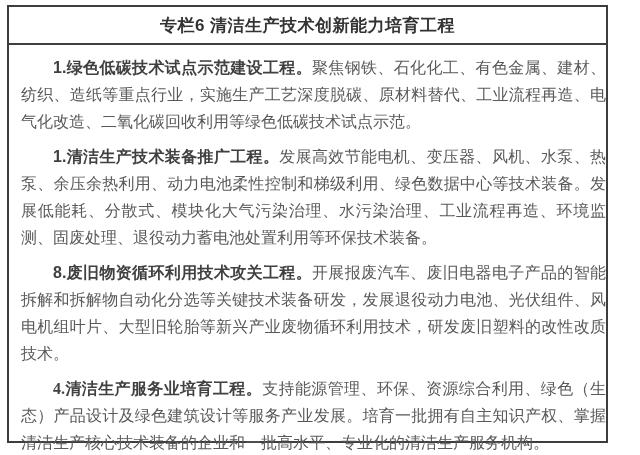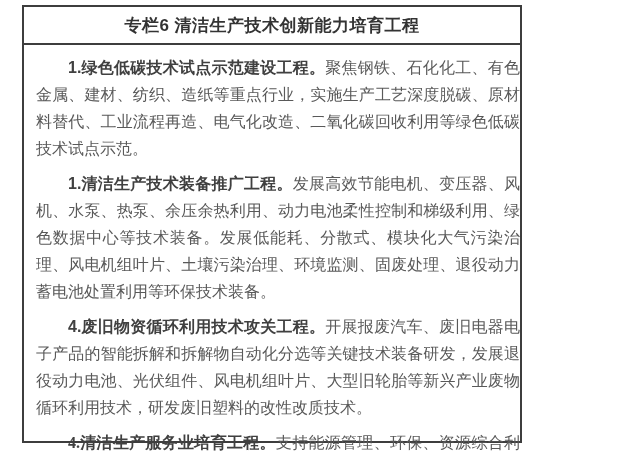--- a/index.html
+++ b/index.html
@@ -4,22 +4,22 @@
 <style>
   * { margin: 0; padding: 0; box-sizing: border-box; }
   html, body {
     width: 640px; height: 455px;
     background: #ffffff;
     font-family: "Liberation Sans", "DejaVu Sans", sans-serif;
     overflow: hidden;
   }
   .panel {
     position: absolute;
-    left: 22px; top: 5px;
-    width: 500px; height: 438px;
+    left: 7px; top: 5px;
+    width: 601px; height: 438px;
     border: 2px solid #3d3d3d;
     background: #ffffff;
   }
   .panel-title {
     height: 38px;
     line-height: 38px;
     text-align: center;
     font-size: 17px;
     font-weight: bold;
     color: #333333;
@@ -43,17 +43,17 @@
     font-weight: bold;
   }
 </style>
 </head>
 <body>
 
 <div class="panel">
   <div class="panel-title">专栏6 清洁生产技术创新能力培育工程</div>
   <div class="panel-body">
     <p><b>1.绿色低碳技术试点示范建设工程。</b><span>聚焦钢铁、石化化工、有色金属、建材、纺织、造纸等重点行业，实施生产工艺深度脱碳、原材料替代、工业流程再造、电气化改造、二氧化碳回收利用等绿色低碳技术试点示范。</span></p>
-    <p><b>1.清洁生产技术装备推广工程。</b><span>发展高效节能电机、变压器、风机、水泵、热泵、余压余热利用、动力电池柔性控制和梯级利用、绿色数据中心等技术装备。发展低能耗、分散式、模块化大气污染治理、风电机组叶片、土壤污染治理、环境监测、固废处理、退役动力蓄电池处置利用等环保技术装备。</span></p>
-    <p><b>4.废旧物资循环利用技术攻关工程。</b><span>开展报废汽车、废旧电器电子产品的智能拆解和拆解物自动化分选等关键技术装备研发，发展退役动力电池、光伏组件、风电机组叶片、大型旧轮胎等新兴产业废物循环利用技术，研发废旧塑料的改性改质技术。</span></p>
+    <p><b>1.清洁生产技术装备推广工程。</b><span>发展高效节能电机、变压器、风机、水泵、热泵、余压余热利用、动力电池柔性控制和梯级利用、绿色数据中心等技术装备。发展低能耗、分散式、模块化大气污染治理、水污染治理、工业流程再造、环境监测、固废处理、退役动力蓄电池处置利用等环保技术装备。</span></p>
+    <p><b>8.废旧物资循环利用技术攻关工程。</b><span>开展报废汽车、废旧电器电子产品的智能拆解和拆解物自动化分选等关键技术装备研发，发展退役动力电池、光伏组件、风电机组叶片、大型旧轮胎等新兴产业废物循环利用技术，研发废旧塑料的改性改质技术。</span></p>
     <p><b>4.清洁生产服务业培育工程。</b><span>支持能源管理、环保、资源综合利用、绿色（生态）产品设计及绿色建筑设计等服务产业发展。培育一批拥有自主知识产权、掌握清洁生产核心技术装备的企业和一批高水平、专业化的清洁生产服务机构。</span></p>
   </div>
 </div>
 
 </body></html>

